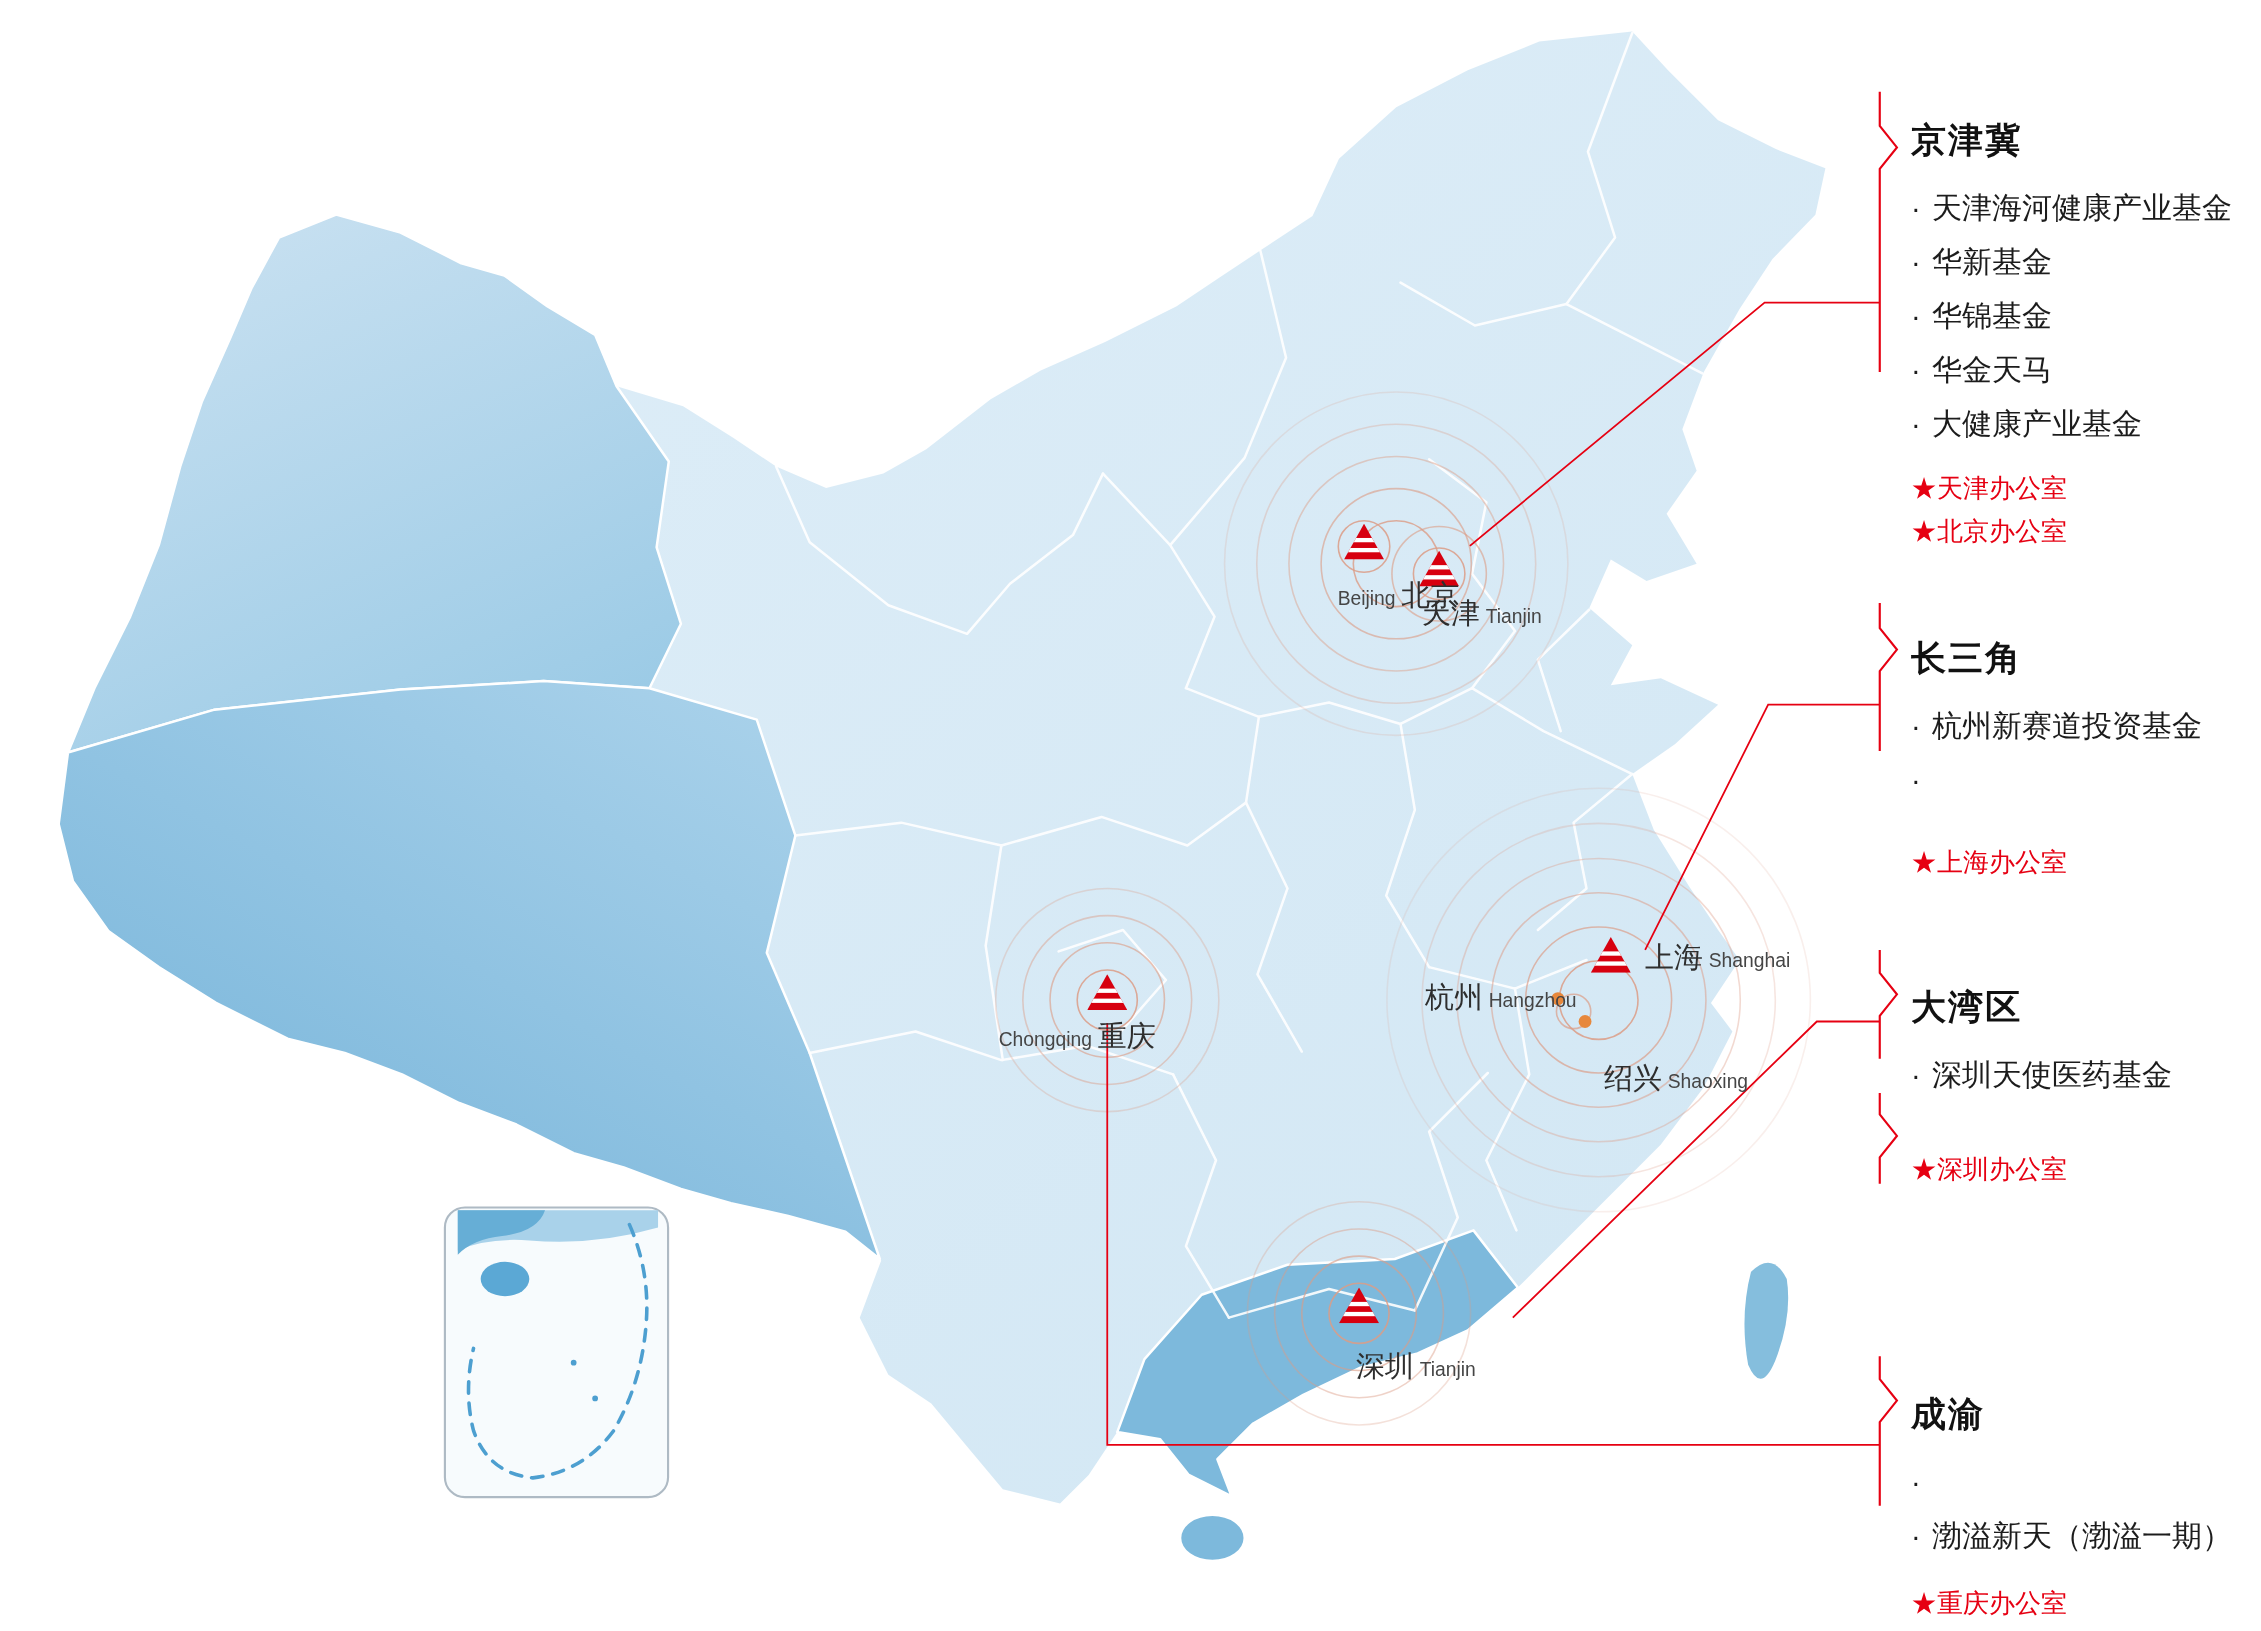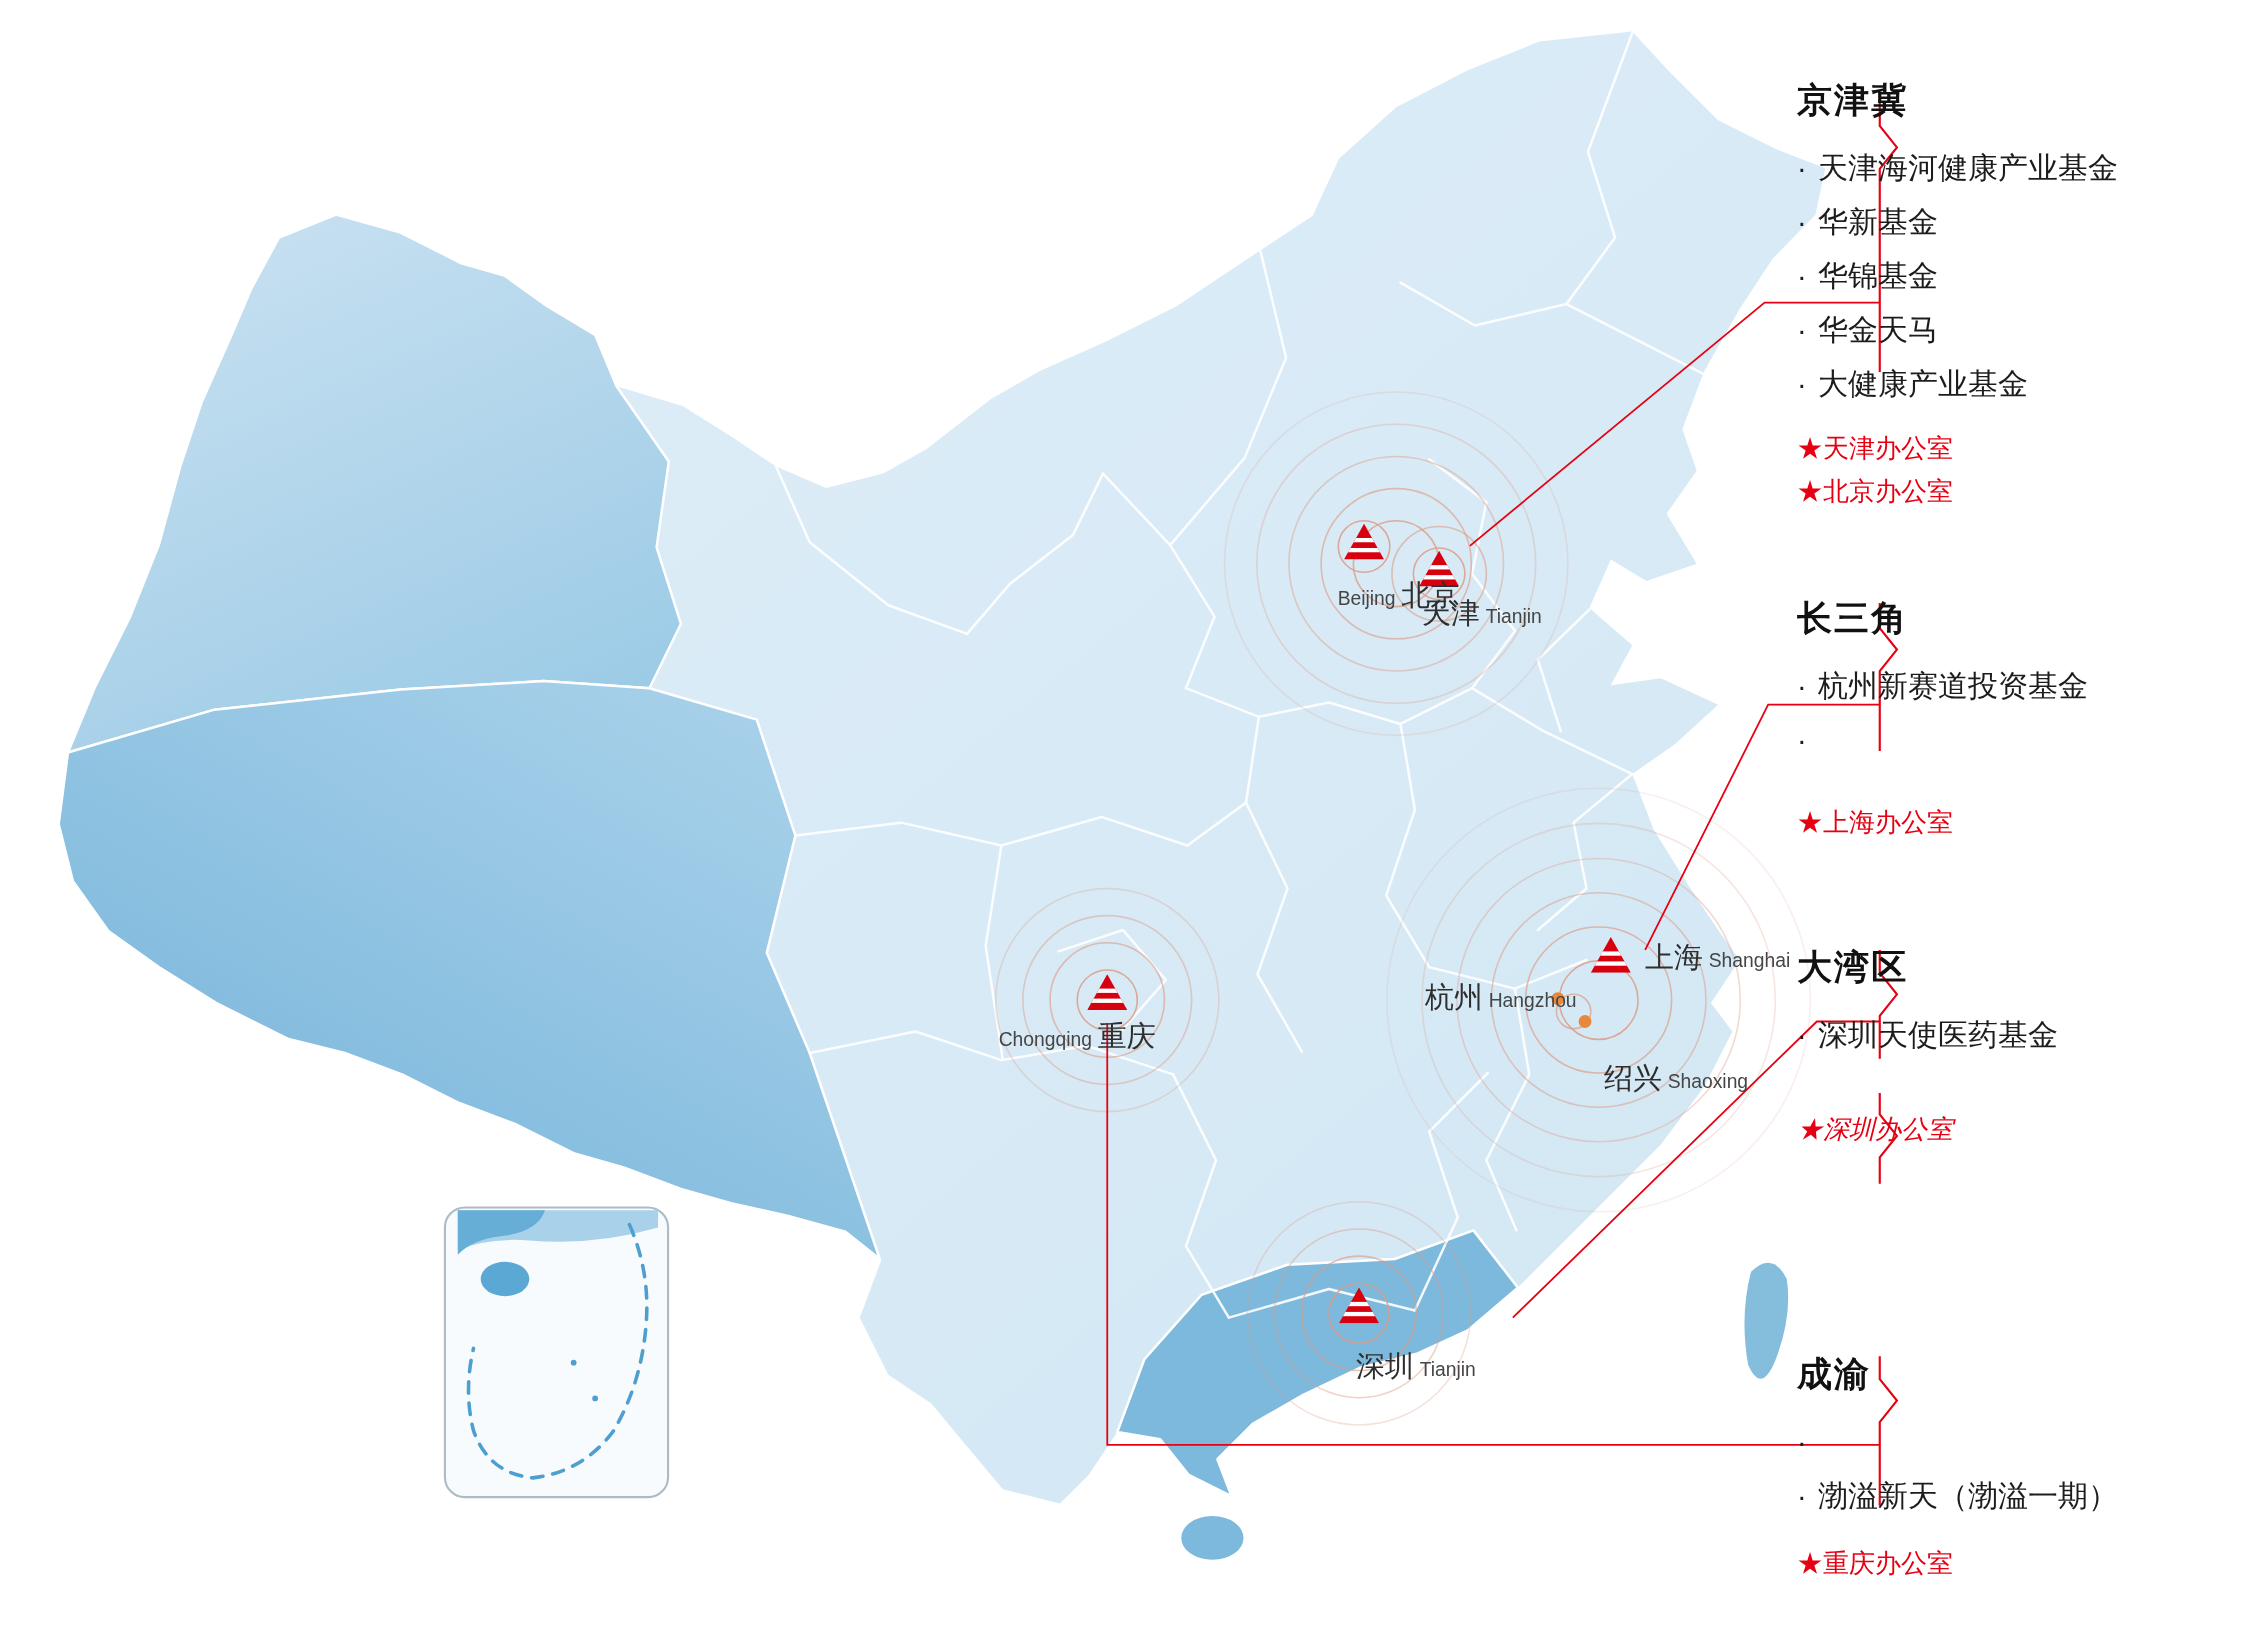--- a/index.html
+++ b/index.html
@@ -11,32 +11,32 @@
 
   
   .city-label{
     position:absolute;white-space:nowrap;color:#333;
     font-family:Liberation Sans, sans-serif;line-height:1;text-align:center;
   }
   .city-label .zh{font-size:29px;color:#2e2e2e;}
   .city-label .en{font-size:19.3px;color:#454545;margin:0 5.7px;}
 
   
-  .region{position:absolute;left:1797px;width:350px;}
+  .region{position:absolute;left:1911px;width:350px;margin-top:40px;}
   .region-title{
     margin:0;font-size:35px;font-weight:700;color:#111;
     letter-spacing:2.1px;font-family:"Liberation Sans", sans-serif;
   }
   .funds{list-style:none;margin:17px 0 0 0;padding:0;}
   .funds li{display:flex;align-items:center;font-size:30px;color:#1c1c1c;line-height:54px;white-space:nowrap;}
   .funds .dot{margin-right:11.4px;font-size:29px;color:#1c1c1c;}
   .offices{margin-top:15.7px;}
   .office{font-size:26px;color:#e60012;line-height:43px;white-space:nowrap;}
   .region-2 .offices{margin-top:34px;}
-  .region-3 .offices{margin-top:46px;font-style:italic;}
+  .region-3 .offices{margin-top:46px;}
   .region-4 .offices{margin-top:18.6px;}
 </style>
 </head>
 <body>
 
 <div class="stage">
 
   <svg class="map-svg" viewBox="0 0 3161 2280">
     <defs>
       <linearGradient id="gradBase" x1="0" y1="0" x2="1" y2="1">

